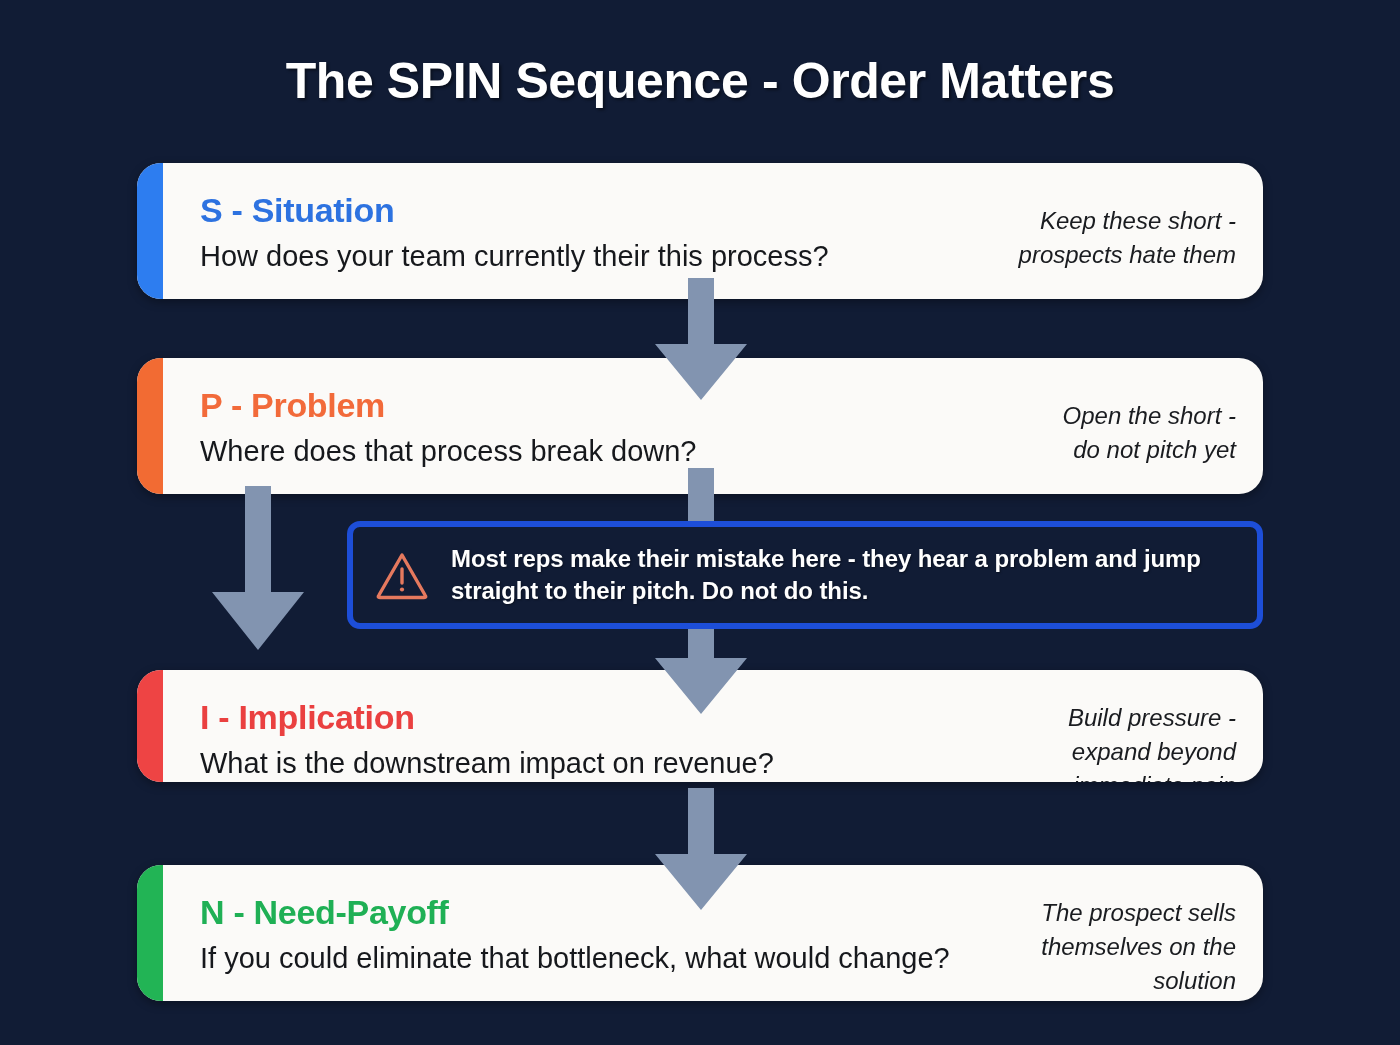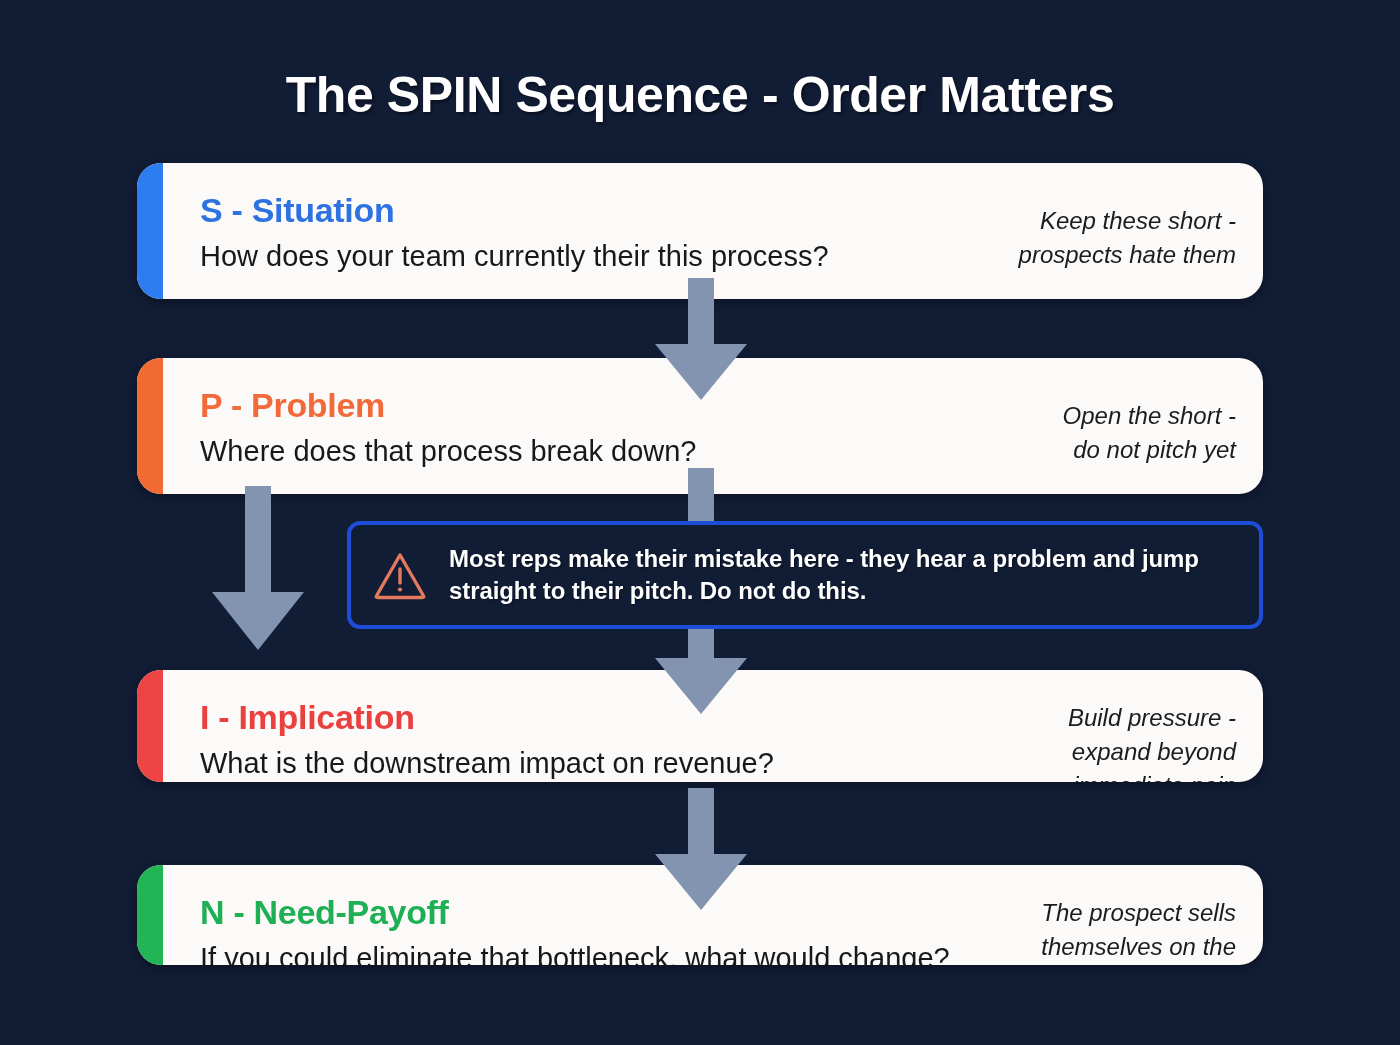--- a/index.html
+++ b/index.html
@@ -18,21 +18,21 @@
     position: absolute;
     inset: 0;
     width: 1400px;
     height: 1045px;
   }
 
   
   .title {
     position: absolute;
     left: 0;
-    top: 66px;
+    top: 52px;
     width: 1400px;
     text-align: center;
     color: #ffffff;
     font-size: 50px;
     font-weight: bold;
     letter-spacing: -0.4px;
     text-shadow: 2px 2px 3px rgba(0,0,0,0.45);
   }
 
   
@@ -99,21 +99,21 @@
 
   
   .callout {
     position: absolute;
     left: 347px;
     top: 521px;
     width: 916px;
     height: 108px;
     box-sizing: border-box;
     background: #111c35;
-    border: 4px solid #1d4ed8;
+    border: 6px solid #1d4ed8;
     border-radius: 13px;
     z-index: 5;
     display: flex;
     align-items: center;
     padding: 0 18px 0 22px;
     gap: 22px;
   }
   .callout-icon { flex: 0 0 auto; }
   .callout-icon svg { display: block; }
   .callout-text {
@@ -197,21 +197,21 @@
     <div class="accent" style="background:#ee4444;"></div>
     <div class="card-body">
       <div class="card-heading" style="color:#ea4040;">I - Implication</div>
       <div class="card-question">What is the downstream impact on revenue?</div>
       <div class="card-note" style="top:31px;">Build pressure -
 expand beyond
 immediate pain</div>
     </div>
   </div>
 
-  <div class="card" style="top:865px; height:100px;">
+  <div class="card" style="top:865px; height:136px;">
     <div class="accent" style="background:#22b455;"></div>
     <div class="card-body">
       <div class="card-heading" style="color:#1fb055;">N - Need-Payoff</div>
       <div class="card-question">If you could eliminate that bottleneck, what would change?</div>
       <div class="card-note" style="top:31px;">The prospect sells
 themselves on the
 solution</div>
     </div>
   </div>
 

